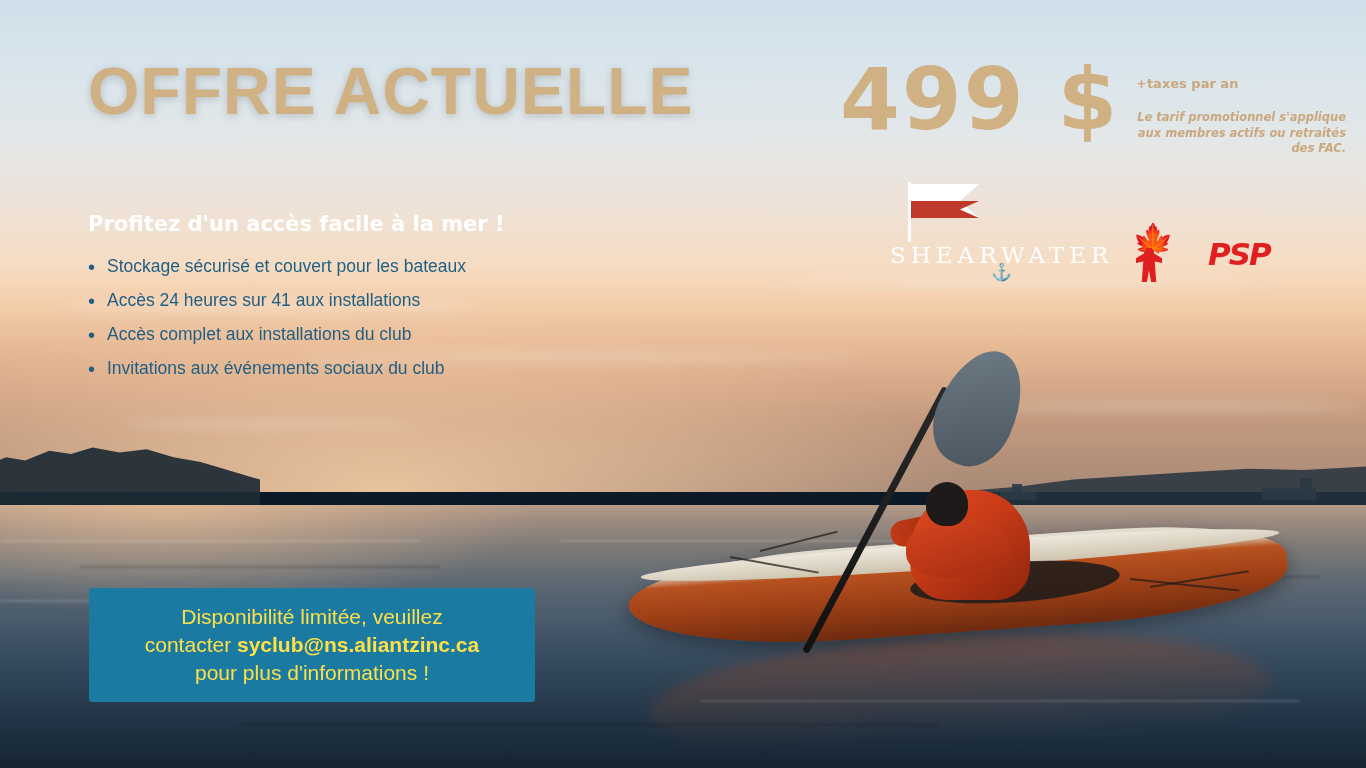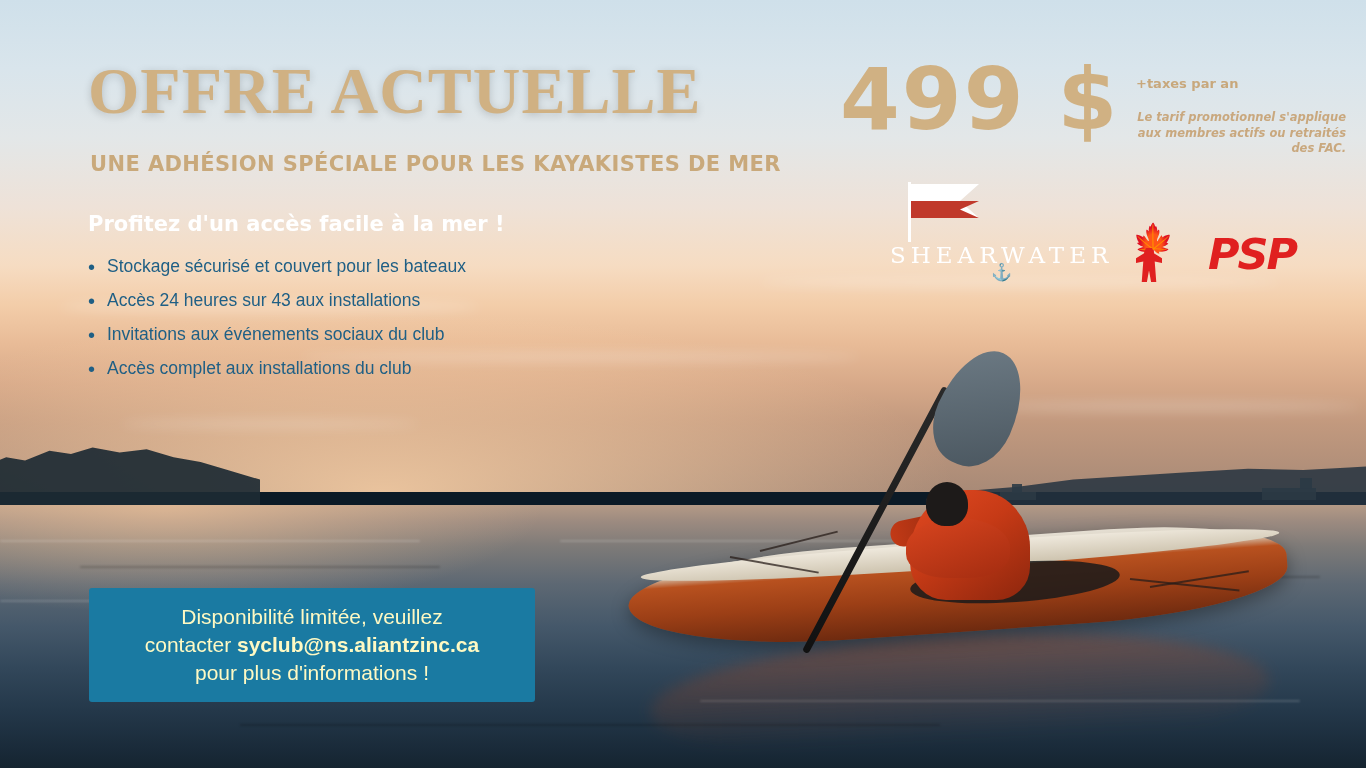--- a/index.html
+++ b/index.html
@@ -141,21 +141,21 @@
     position:absolute; left:40px; top:296px; width:620px; height:120px;
     background:linear-gradient(to bottom, rgba(150,70,40,.45), rgba(60,45,40,0) 85%);
     border-radius:50%;
     filter:blur(7px);
     transform:rotate(-3deg);
   }
 
   
   .headline {
     position:absolute; left:88px; top:58px;
-    font-family:Liberation Serif, serif;
+    font-family:Liberation Sans, sans-serif;
     font-weight:bold; font-size:66px; letter-spacing:1px;
     color:#d0b183; line-height:1;
     text-shadow:0 2px 8px rgba(0,0,0,.18);
   }
   .subhead {
     position:absolute; left:90px; top:152px;
     font-family:"DejaVu Sans", sans-serif;
     font-weight:bold; font-size:21px; letter-spacing:.4px;
     color:#c9a97b;
   }
@@ -189,21 +189,21 @@
     margin-bottom:16.5px; position:relative; padding-left:19px;
     font-weight:500;
   }
   .bullets li::before {
     content:"•"; position:absolute; left:0; top:-1px;
     font-size:20px; color:#1f5f85;
   }
 
   .contact-box {
     position:absolute; left:89px; top:588px; width:446px; height:114px;
-    background:#1a7aa2; color:#fef9c3;
+    background:#1a7aa2; color:#fde047;
     display:flex; align-items:center; justify-content:center;
     text-align:center; border-radius:3px;
     font-size:21px; line-height:1.34;
     padding:0 14px;
   }
   .contact-box b { font-weight:bold;text-align:center; }
 
   
   .syc { position:absolute; left:890px; top:182px; width:216px; height:116px; }
   .syc-name1 {
@@ -243,21 +243,21 @@
     color:#e02020; font-size:34px; line-height:34px;
   }
   .leaf-figure {
     position:absolute; left:10px; top:24px; width:26px; height:34px;
     background:#e02020;
     clip-path:polygon(38% 0, 62% 0, 70% 16%, 100% 30%, 100% 44%, 72% 40%, 78% 100%, 58% 100%, 50% 66%, 42% 100%, 22% 100%, 28% 40%, 0 44%, 0 30%, 30% 16%);
   }
   .psp {
     position:absolute; left:1208px; top:236px; width:86px; height:36px;
     color:#e02020; font-family:"DejaVu Sans", sans-serif;
-    font-weight:bold; font-style:italic; font-size:43px; letter-spacing:-2px;
+    font-weight:bold; font-style:italic; font-size:31px; letter-spacing:-2px;
     line-height:36px;
   }
 </style>
 </head>
 <body>
 
 <div id="poster">
 
   <div class="photo">
     <div class="sky"></div>
@@ -301,33 +301,32 @@
       <div class="arm"></div>
       <div class="torso"></div>
       <div class="hood"></div>
       <div class="head"></div>
       <div class="paddle-shaft"></div>
       <div class="blade"></div>
     </div>
   </div>
 
   <div class="headline">OFFRE ACTUELLE</div>
-  <div class="subhead">UNE ADHÉSION SPÉCIALE POUR LES KAYAKISTES DE MER</div>
 
   <div class="price">499 $</div>
   <div class="price-note">+taxes par an</div>
   <div class="price-fine">Le tarif promotionnel s'applique aux membres actifs ou retraités des FAC.</div>
 
   <div class="lede">Profitez d'un accès facile à la mer !</div>
 
   <ul class="bullets">
     <li>Stockage sécurisé et couvert pour les bateaux</li>
-    <li>Accès 24 heures sur 43 aux installations</li>
+    <li>Accès 24 heures sur 41 aux installations</li>
+    <li>Accès complet aux installations du club</li>
     <li>Invitations aux événements sociaux du club</li>
-    <li>Accès complet aux installations du club</li>
   </ul>
 
   <div class="contact-box">
     <div>
       <span>Disponibilité limitée, veuillez</span><br>
       <span>contacter </span><b>syclub@ns.aliantzinc.ca</b><br>
       <span>pour plus d'informations !</span>
     </div>
   </div>
 

